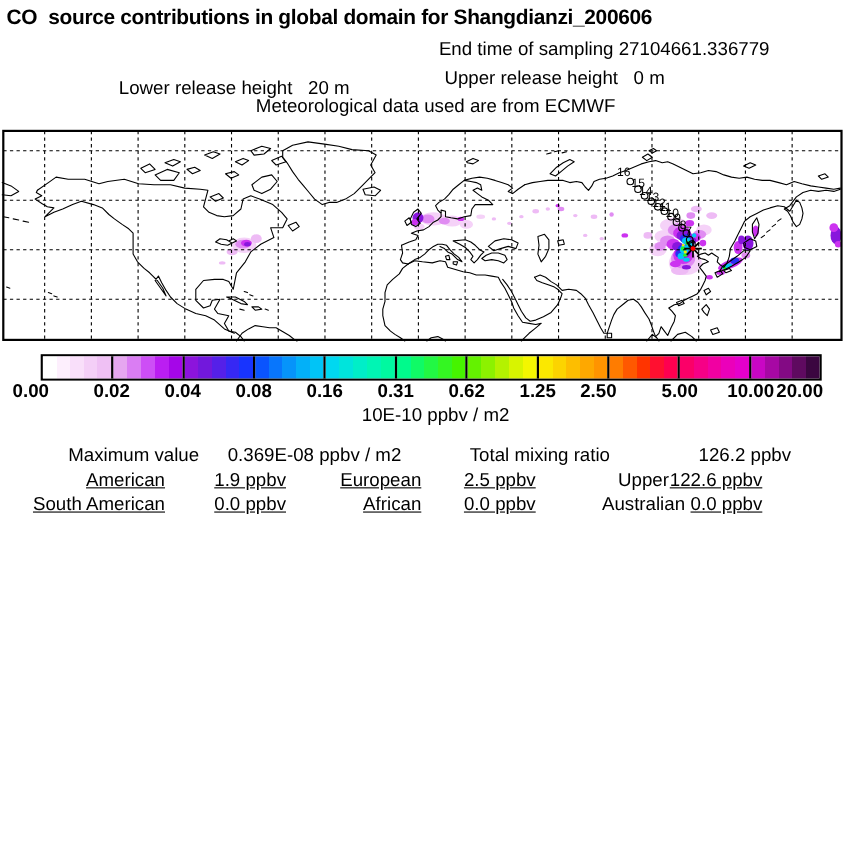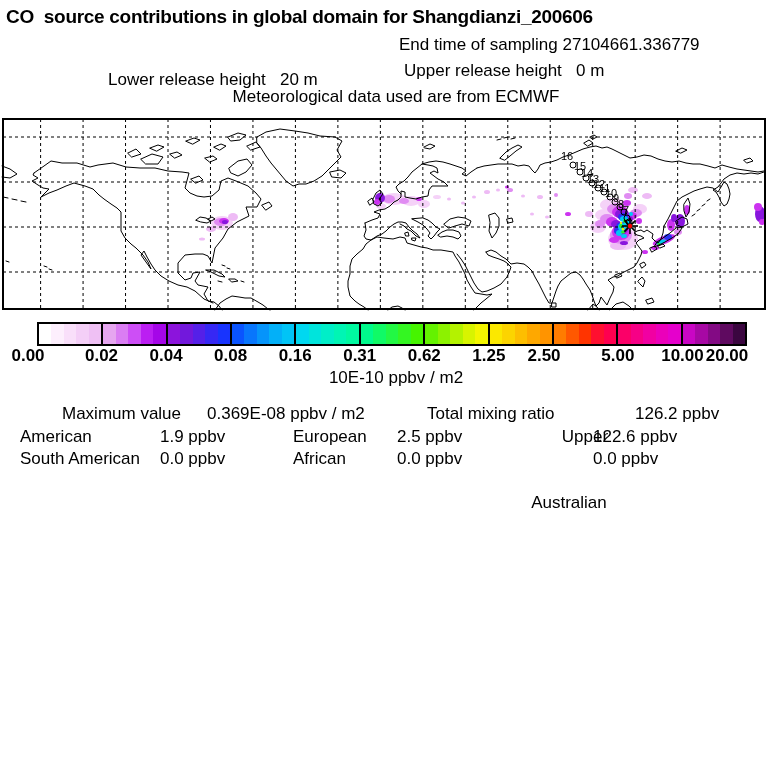--- a/index.html
+++ b/index.html
@@ -13,21 +13,21 @@
   .coast{fill:none;stroke:#000;stroke-width:1;stroke-linejoin:round;stroke-linecap:round;}
   .grid{stroke:#000;stroke-width:1;stroke-dasharray:3 3;}
   .frame{fill:none;stroke:#000;stroke-width:2;}
   #colorbar{position:absolute;left:37px;top:322px;width:706px;height:20px;
             border:2px solid #000;display:flex;}
   #colorbar .seg{flex:1 1 0;height:100%;}
   #colorbar .seg + .seg{border-left:2px solid #000;}
   .cbtick{position:absolute;top:346px;font-weight:bold;font-size:17px;transform:translateX(-50%);white-space:pre;}
   .unit{top:368px;font-size:17px;}
   .stats{font-size:17px;white-space:pre;}
-  .r{}
+  .r{text-align:right;text-decoration:underline;}
   .c{text-align:center;}
   .dayNum{font-family:"Liberation Sans",sans-serif;font-size:11px;fill:#000;}
 </style>
 </head>
 <body>
 
 <div class="page">
 
   <div class="abs title" style="left:6px;top:6px;">CO  source contributions in global domain for Shangdianzi_200606</div>
   <div class="abs hline" style="left:399px;top:35px;">End time of sampling 27104661.336779</div>
@@ -285,16 +285,16 @@
   <div class="abs stats r" style="left:160px;width:100px;top:427px;">1.9 ppbv</div>
   <div class="abs stats r" style="left:293px;width:90px;top:427px;">European</div>
   <div class="abs stats r" style="left:397px;width:90px;top:427px;">2.5 ppbv</div>
   <div class="abs stats c" style="left:520px;width:130px;top:427px;">Upper</div>
   <div class="abs stats r" style="left:593px;width:100px;top:427px;">122.6 ppbv</div>
 
   <div class="abs stats r" style="left:20px;width:130px;top:449px;">South American</div>
   <div class="abs stats r" style="left:160px;width:100px;top:449px;">0.0 ppbv</div>
   <div class="abs stats r" style="left:293px;width:90px;top:449px;">African</div>
   <div class="abs stats r" style="left:397px;width:90px;top:449px;">0.0 ppbv</div>
-  <div class="abs stats c" style="left:504px;width:130px;top:449px;margin-top:44px;">Australian</div>
+  <div class="abs stats c" style="left:520px;width:130px;top:449px;">Australian</div>
   <div class="abs stats r" style="left:593px;width:100px;top:449px;">0.0 ppbv</div>
 
 </div>
 
 </body></html>

